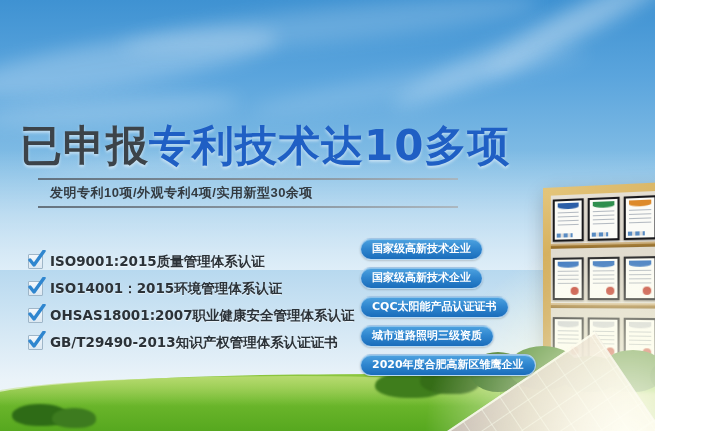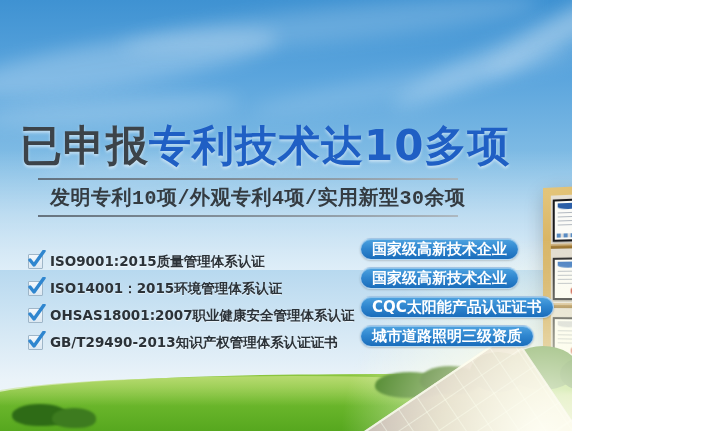--- a/index.html
+++ b/index.html
@@ -1,21 +1,21 @@
 <!DOCTYPE html>
 <html><head>
 <meta charset="utf-8">
 <style>
   html,body{margin:0;padding:0;}
   body{
     width:720px;height:431px;overflow:hidden;
     font-family:"Liberation Sans","DejaVu Sans",sans-serif;
   }
   #banner{
-    position:relative;width:572px;height:431px;overflow:hidden;
+    position:relative;width:655px;height:431px;overflow:hidden;
     background:linear-gradient(180deg,#3f92d2 0%,#5ba5dd 18%,#87c0e6 40%,#b6d8ef 62%,#d7e9f5 78%,#eaf3f9 88%,#f2f7fa 100%);
   }
   
   .cloud{position:absolute;background:rgba(255,255,255,.45);filter:blur(9px);border-radius:50%;pointer-events:none;}
   .c1{left:-40px;top:40px;width:320px;height:46px;transform:rotate(-9deg);opacity:.55;}
   .c2{left:120px;top:8px;width:420px;height:34px;transform:rotate(-6deg);opacity:.38;}
   .c3{left:380px;top:30px;width:300px;height:30px;transform:rotate(-24deg);opacity:.5;}
   .c4{left:470px;top:0px;width:240px;height:26px;transform:rotate(-30deg);opacity:.45;}
   .c5{left:-20px;top:96px;width:260px;height:28px;transform:rotate(-4deg);opacity:.4;}
   .c6{left:250px;top:70px;width:340px;height:24px;transform:rotate(-10deg);opacity:.3;}
@@ -90,23 +90,23 @@
     position:absolute;left:20px;top:118px;
     font-size:42px;font-weight:bold;letter-spacing:1px;white-space:nowrap;
     font-family:"DejaVu Sans","Liberation Sans",sans-serif;
   }
   .h-dark{color:#3c4349;text-shadow:0 2px 3px rgba(255,255,255,.55);}
   .h-blue{color:#1f5fc4;text-shadow:0 2px 3px rgba(255,255,255,.5);}
 
   .subwrap{position:absolute;left:38px;top:178px;width:420px;}
   .subline{height:2px;background:linear-gradient(90deg,#57616b,#8b949c 70%,#aab2b8);opacity:.85;}
   .subtitle{
-    font-size:20px;font-weight:bold;color:#343b41;white-space:nowrap;
+    font-size:13px;font-weight:bold;color:#343b41;white-space:nowrap;
     padding:4px 0 4px 12px;letter-spacing:.5px;
-    font-family:Liberation Mono, monospace;
+    font-family:Liberation Sans, sans-serif;
   }
 
   
   .checklist{position:absolute;left:28px;top:248px;}
   .check-item{display:flex;align-items:center;height:27px;}
   .cbox{
     width:13px;height:13px;flex:none;margin-right:7px;position:relative;
     background:linear-gradient(180deg,#f3f8fc,#dce8f2);
     border:1px solid #9fb6c8;border-radius:1px;
   }
@@ -114,21 +114,21 @@
   .check-text{
     font-size:13.5px;color:#2b3238;white-space:nowrap;font-weight:bold;
     font-family:"DejaVu Sans","Liberation Sans",sans-serif;
     text-shadow:0 1px 1px rgba(255,255,255,.6);
   }
 
   
   .badges{position:absolute;left:360px;top:238px;}
   .badge{
     display:inline-block;height:20px;line-height:20px;margin-bottom:7px;
-    padding:0 11px;border-radius:11px;color:#fff;font-size:15px;font-weight:bold;
+    padding:0 11px;border-radius:11px;color:#fff;font-size:11px;font-weight:bold;
     white-space:nowrap;
     background:linear-gradient(180deg,#4ea3e0 0%,#2f86cf 48%,#1a6dbb 100%);
     border:1px solid rgba(255,255,255,.6);
     box-shadow:0 1px 2px rgba(0,0,0,.18),inset 0 1px 0 rgba(255,255,255,.35);
     font-family:"DejaVu Sans","Liberation Sans",sans-serif;
   }
 </style>
 </head>
 <body>
 
@@ -324,15 +324,16 @@
         </span>
       <span class="check-text">GB/T29490-2013知识产权管理体系认证证书</span>
     </div>
   </div>
 
   <div class="badges">
     <div><span class="badge">国家级高新技术企业</span></div>
     <div><span class="badge">国家级高新技术企业</span></div>
     <div><span class="badge">CQC太阳能产品认证证书</span></div>
     <div><span class="badge">城市道路照明三级资质</span></div>
+    <div><span class="badge">2020年度合肥高新区雏鹰企业</span></div>
   </div>
 
 </div>
 
 </body></html>

